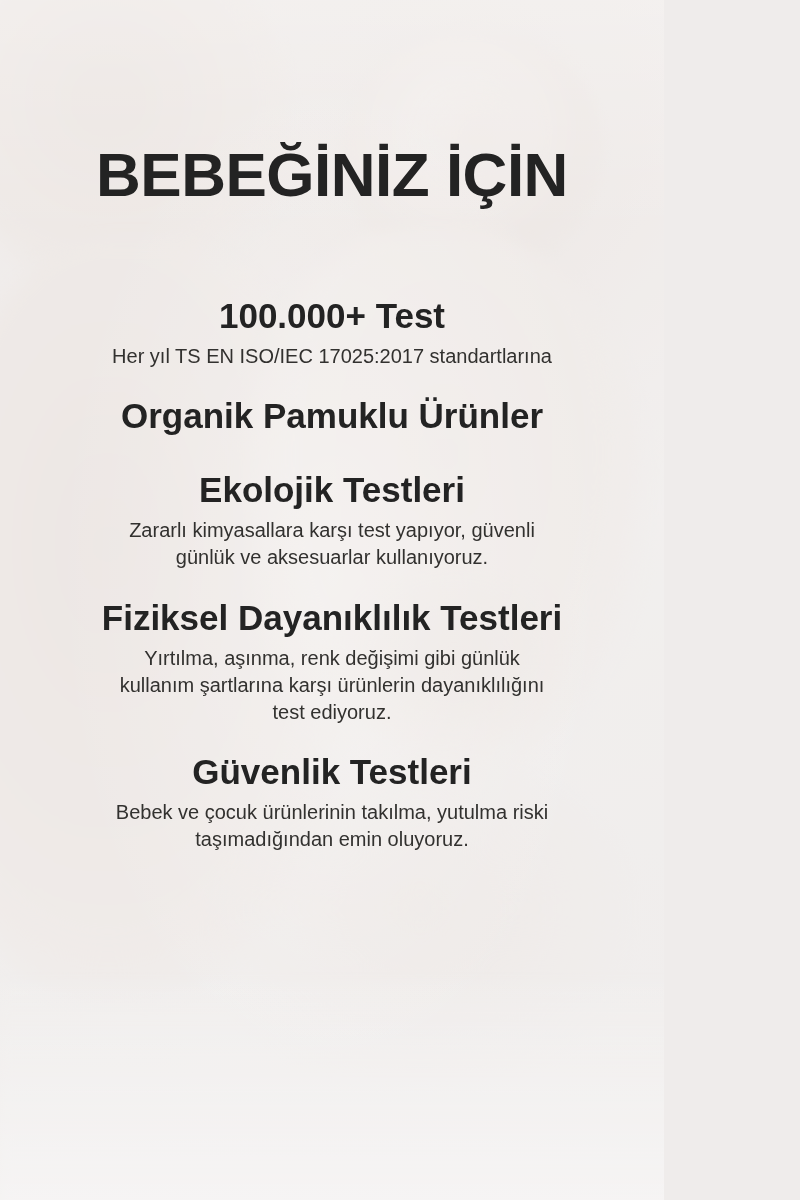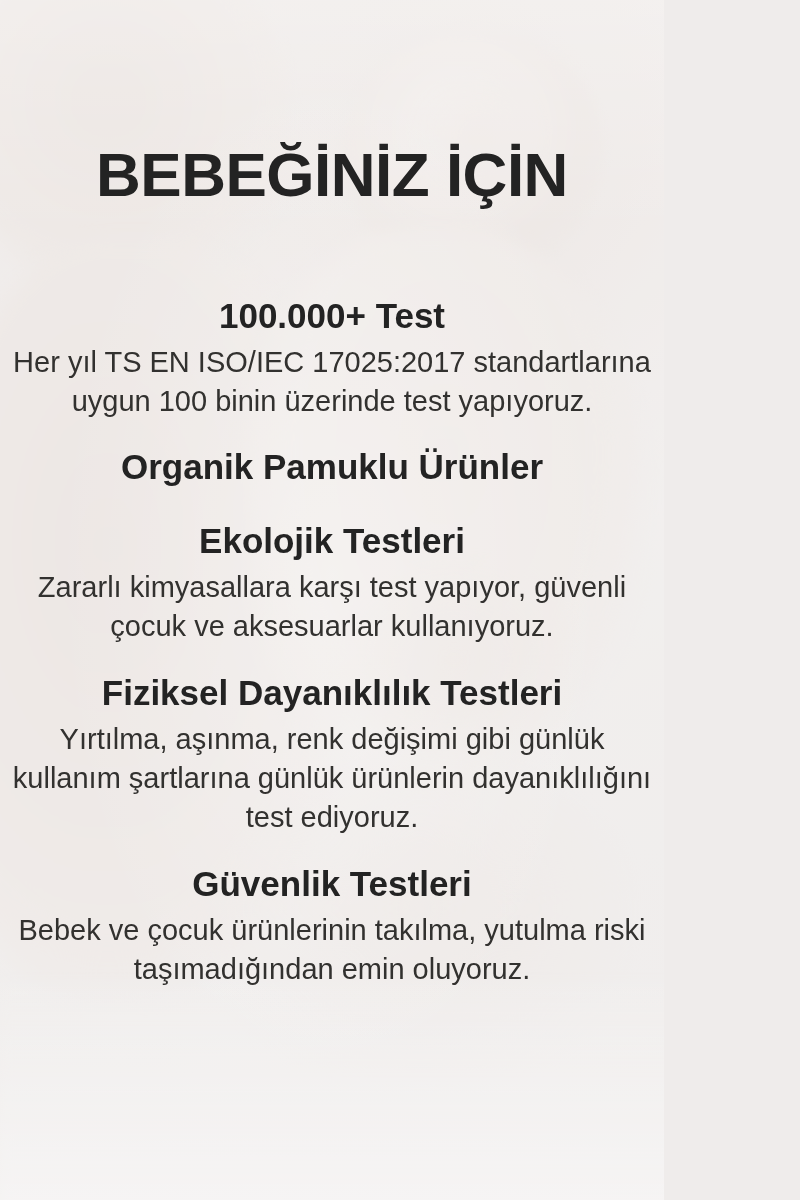--- a/index.html
+++ b/index.html
@@ -172,21 +172,21 @@
     margin-bottom: 0;
   }
   .section-title {
     font-size: 35px;
     font-weight: 700;
     color: #232323;
     line-height: 1.2;
     margin-bottom: 6px;
   }
   .section-body {
-    font-size: 29px;
+    font-size: 20px;
     font-weight: 400;
     color: #32312f;
     line-height: 1.34;
     max-width: 640px;
     margin: 0 auto;
   }
   .section-body .ln {
     display: block;
   }
 </style>
@@ -214,41 +214,40 @@
     <h1 class="headline">
       <span class="line">BEBEĞİNİZ İÇİN</span>
     </h1>
 
     <div class="sections">
 
       <div class="section">
         <div class="section-title">100.000+ Test</div>
         <div class="section-body">
           <span class="ln">Her yıl TS EN ISO/IEC 17025:2017 standartlarına</span>
-          <span class="ln">uygun 100 binin üzerinde test yapıyoruz.</span>
         </div>
       </div>
 
       <div class="section">
         <div class="section-title">Organik Pamuklu Ürünler</div>
       </div>
 
       <div class="section">
         <div class="section-title">Ekolojik Testleri</div>
         <div class="section-body">
           <span class="ln">Zararlı kimyasallara karşı test yapıyor, güvenli</span>
-          <span class="ln">çocuk ve aksesuarlar kullanıyoruz.</span>
+          <span class="ln">günlük ve aksesuarlar kullanıyoruz.</span>
         </div>
       </div>
 
       <div class="section">
         <div class="section-title">Fiziksel Dayanıklılık Testleri</div>
         <div class="section-body">
           <span class="ln">Yırtılma, aşınma, renk değişimi gibi günlük</span>
-          <span class="ln">kullanım şartlarına günlük ürünlerin dayanıklılığını</span>
+          <span class="ln">kullanım şartlarına karşı ürünlerin dayanıklılığını</span>
           <span class="ln">test ediyoruz.</span>
         </div>
       </div>
 
       <div class="section">
         <div class="section-title">Güvenlik Testleri</div>
         <div class="section-body">
           <span class="ln">Bebek ve çocuk ürünlerinin takılma, yutulma riski</span>
           <span class="ln">taşımadığından emin oluyoruz.</span>
         </div>

